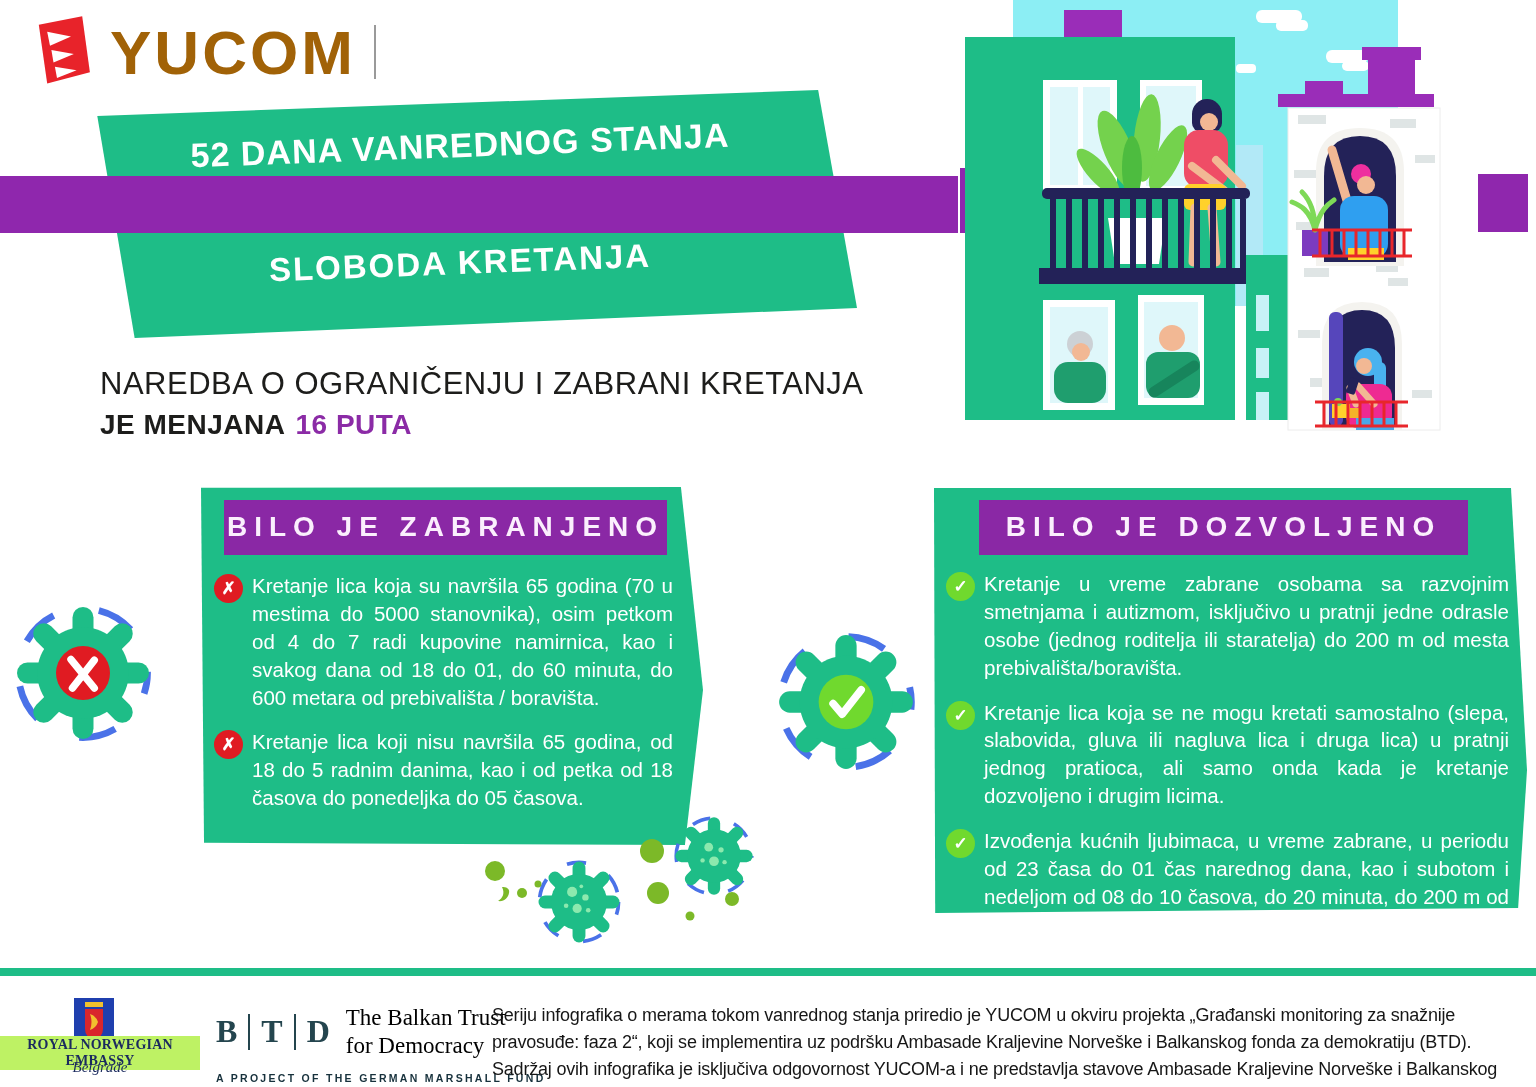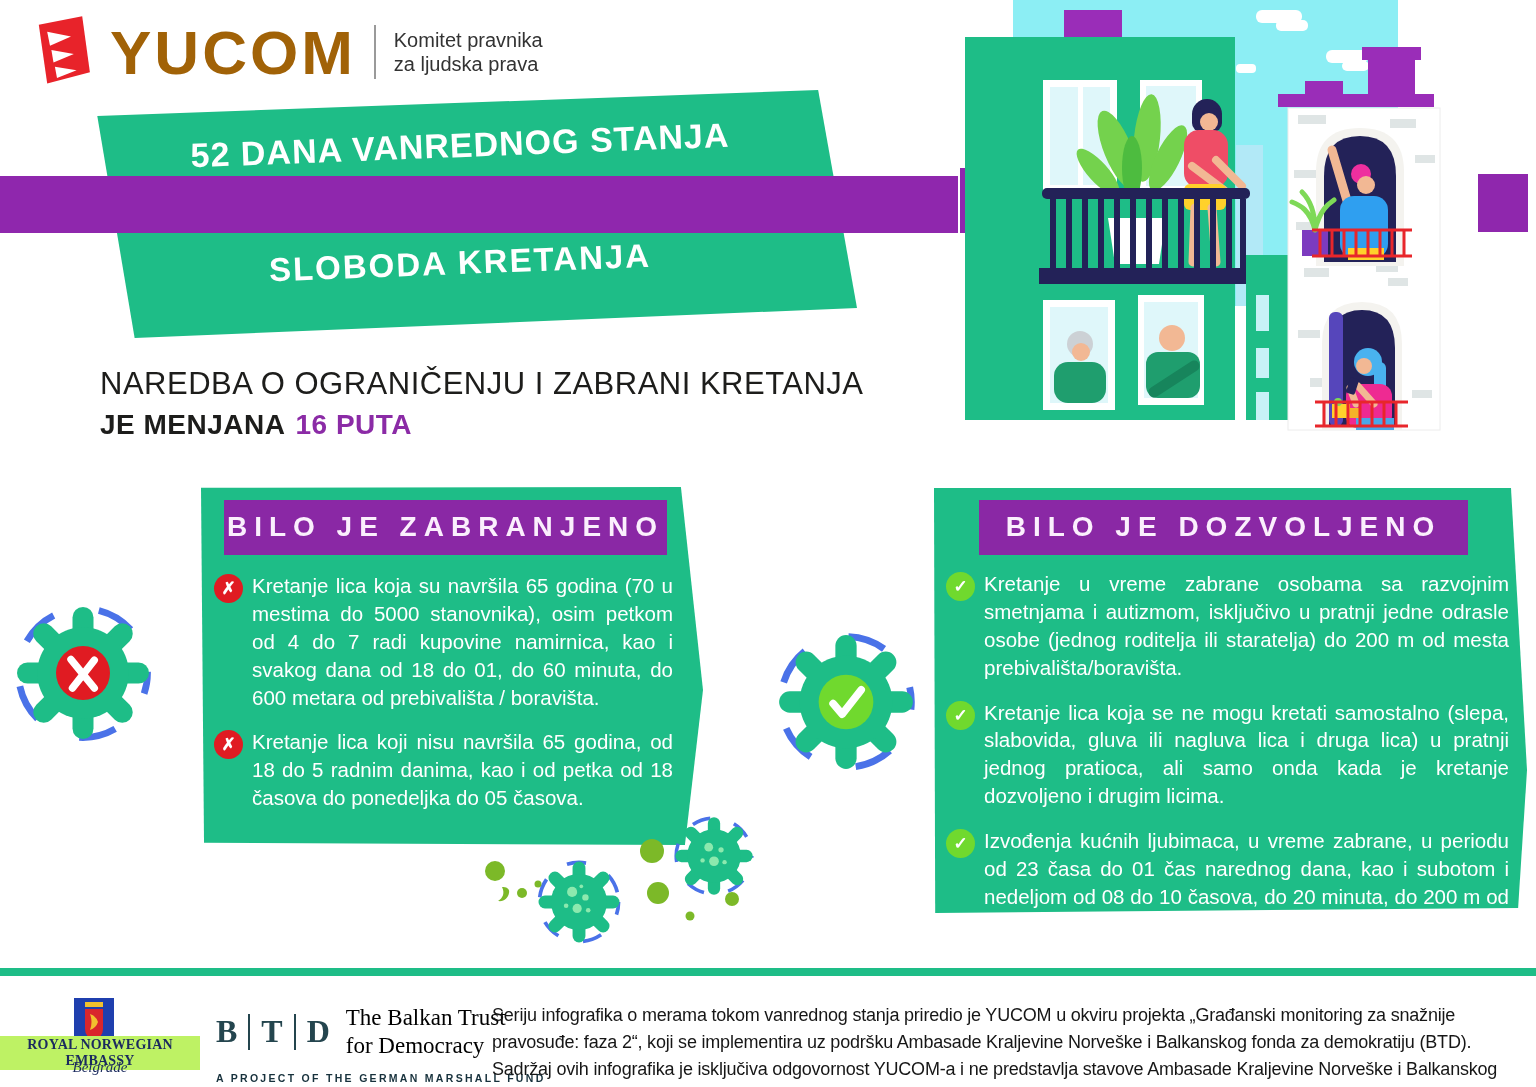--- a/index.html
+++ b/index.html
@@ -76,24 +76,20 @@
 
   <div class="brand">
     <svg width="70" height="84" viewBox="0 0 100 110">
       <path d="M24 16 L86 4 L97 84 L36 100 Z" fill="#e8232a"></path>
       <path d="M36 26 L70 33 L40 46 Z" fill="#ffffff"></path>
       <path d="M42 52 L74 58 L45 70 Z" fill="#ffffff"></path>
       <path d="M47 76 L78 81 L50 92 Z" fill="#ffffff"></path>
     </svg>
     <div class="brand-word">YUCOM</div>
     <div class="brand-divider"></div>
-    <div class="brand-tagline">
-      <div>Komitet pravnika</div>
-      <div>za ljudska prava</div>
-    </div>
   </div>
 
   <div class="banner-green"></div>
   <div class="purple-band"></div>
   <div class="banner-line banner-line1">52 DANA VANREDNOG STANJA</div>
   <div class="banner-line banner-line3">SLOBODA KRETANJA</div>
 
   <div class="headline">
     <div class="headline-l1">NAREDBA O OGRANIČENJU I ZABRANI KRETANJA</div>
     <div class="headline-l2">

